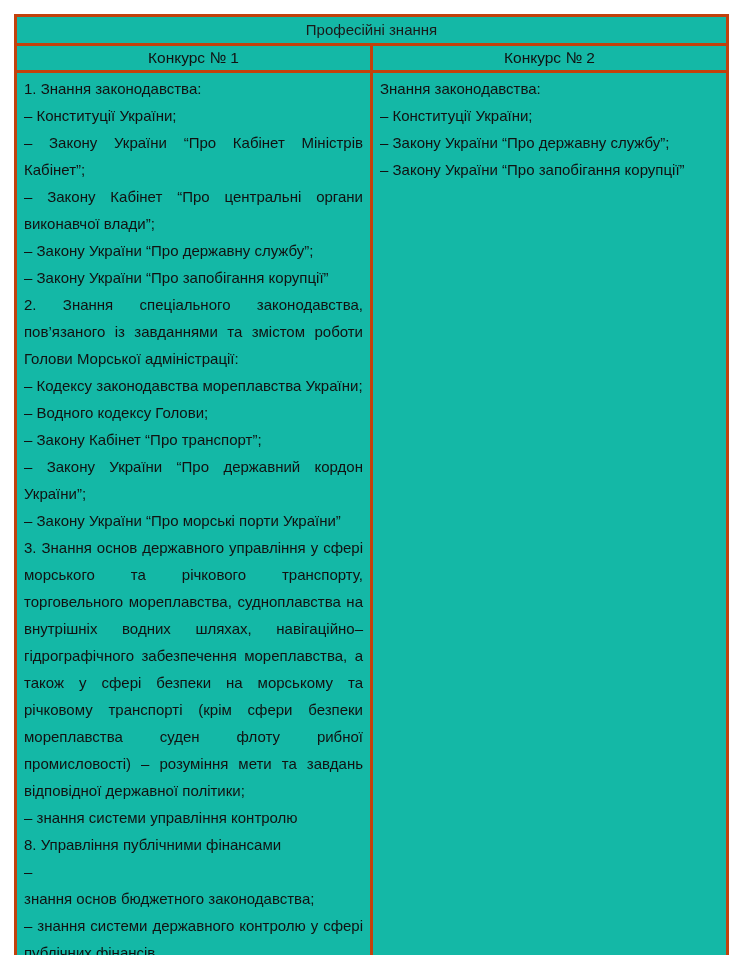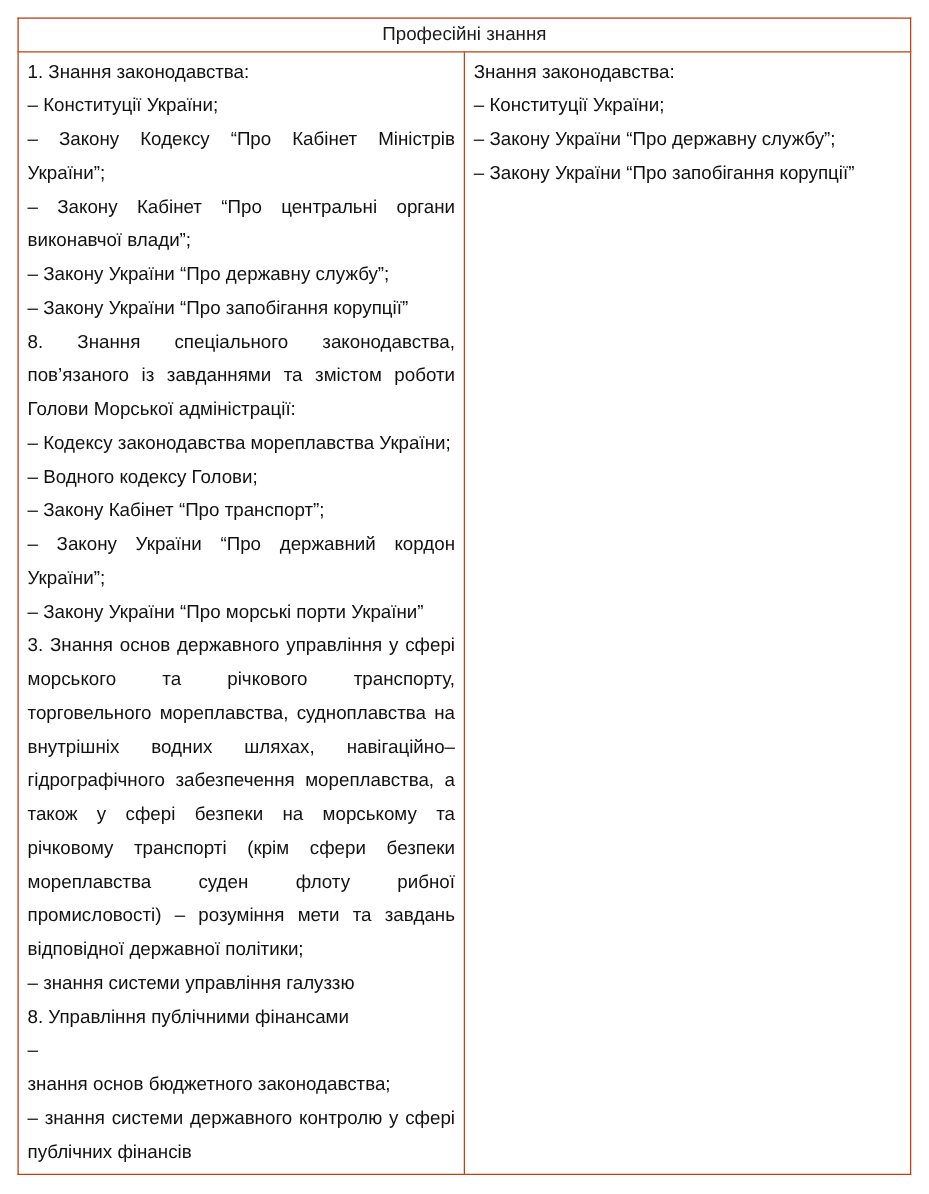--- a/index.html
+++ b/index.html
@@ -22,22 +22,22 @@
   .doc-table {
     position: absolute;
     left: 14px;
     top: 14px;
     width: 715px;
     border-collapse: collapse;
     table-layout: fixed;
     background: #ececec;
   }
   .doc-table td {
-    border: 1px solid #c2410c;
-    background: #ffffff;
+    border: 3px solid #c2410c;
+    background: #14b8a6;
     padding: 0;
     vertical-align: top;
   }
   .title-cell {
     text-align: center;
     font-size: 15px;
     color: #1a1a1a;
     height: 26px;
     line-height: 26px;
     padding: 0 4px !important;
@@ -73,36 +73,40 @@
 </head>
 <body>
 
 <div class="page">
   <table class="doc-table">
     <tbody>
       <tr>
         <td class="title-cell" colspan="2">Професійні знання</td>
       </tr>
       <tr>
+        <td class="header-cell col-left">Конкурс № 1</td>
+        <td class="header-cell col-right">Конкурс № 2</td>
+      </tr>
+      <tr>
         <td class="body-cell col-left">
           <div id="col1-content">
               <p class="para nojust">1. Знання законодавства:</p>
               <p class="para nojust">– Конституції України;</p>
-              <p class="para">– Закону Кодексу “Про Кабінет Міністрів України”;</p>
+              <p class="para">– Закону України “Про Кабінет Міністрів Кабінет”;</p>
               <p class="para">– Закону Кабінет “Про центральні органи виконавчої влади”;</p>
               <p class="para nojust">– Закону України “Про державну службу”;</p>
               <p class="para nojust">– Закону України “Про запобігання корупції”</p>
-              <p class="para">8. Знання спеціального законодавства, пов’язаного із завданнями та змістом роботи Голови Морської адміністрації:</p>
+              <p class="para">2. Знання спеціального законодавства, пов’язаного із завданнями та змістом роботи Голови Морської адміністрації:</p>
               <p class="para">– Кодексу законодавства мореплавства України;</p>
               <p class="para nojust">– Водного кодексу Голови;</p>
               <p class="para nojust">– Закону Кабінет “Про транспорт”;</p>
               <p class="para">– Закону України “Про державний кордон України”;</p>
               <p class="para">– Закону України “Про морські порти України”</p>
               <p class="para">3. Знання основ державного управління у сфері морського та річкового транспорту, торговельного мореплавства, судноплавства на внутрішніх водних шляхах, навігаційно–гідрографічного забезпечення мореплавства, а також у сфері безпеки на морському та річковому транспорті (крім сфери безпеки мореплавства суден флоту рибної промисловості) – розуміння мети та завдань відповідної державної політики;</p>
-              <p class="para nojust">– знання системи управління галуззю</p>
+              <p class="para nojust">– знання системи управління контролю</p>
               <p class="para nojust">8. Управління публічними фінансами                    –</p>
               <p class="para nojust">знання основ бюджетного законодавства;</p>
               <p class="para">– знання системи державного контролю у сфері публічних фінансів</p>
             </div>
         </td>
         <td class="body-cell col-right">
           <div id="col2-content">
               <p class="para nojust">Знання законодавства:</p>
               <p class="para nojust">– Конституції України;</p>
               <p class="para nojust">– Закону України “Про державну службу”;</p>

